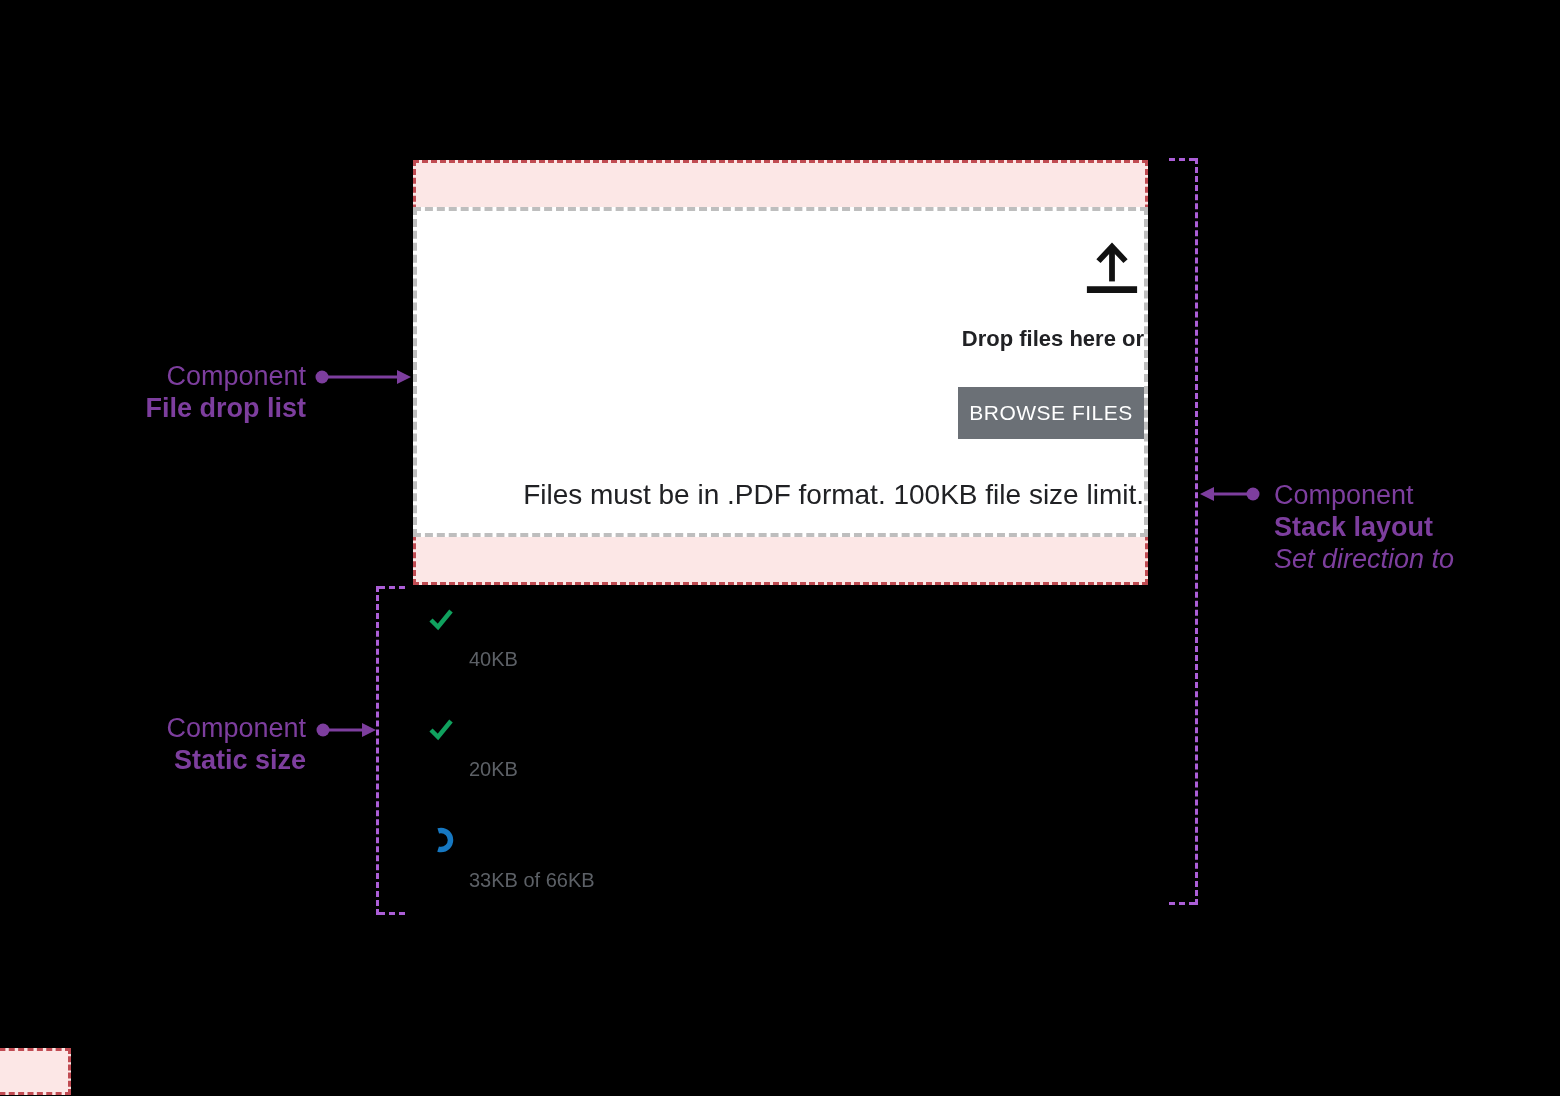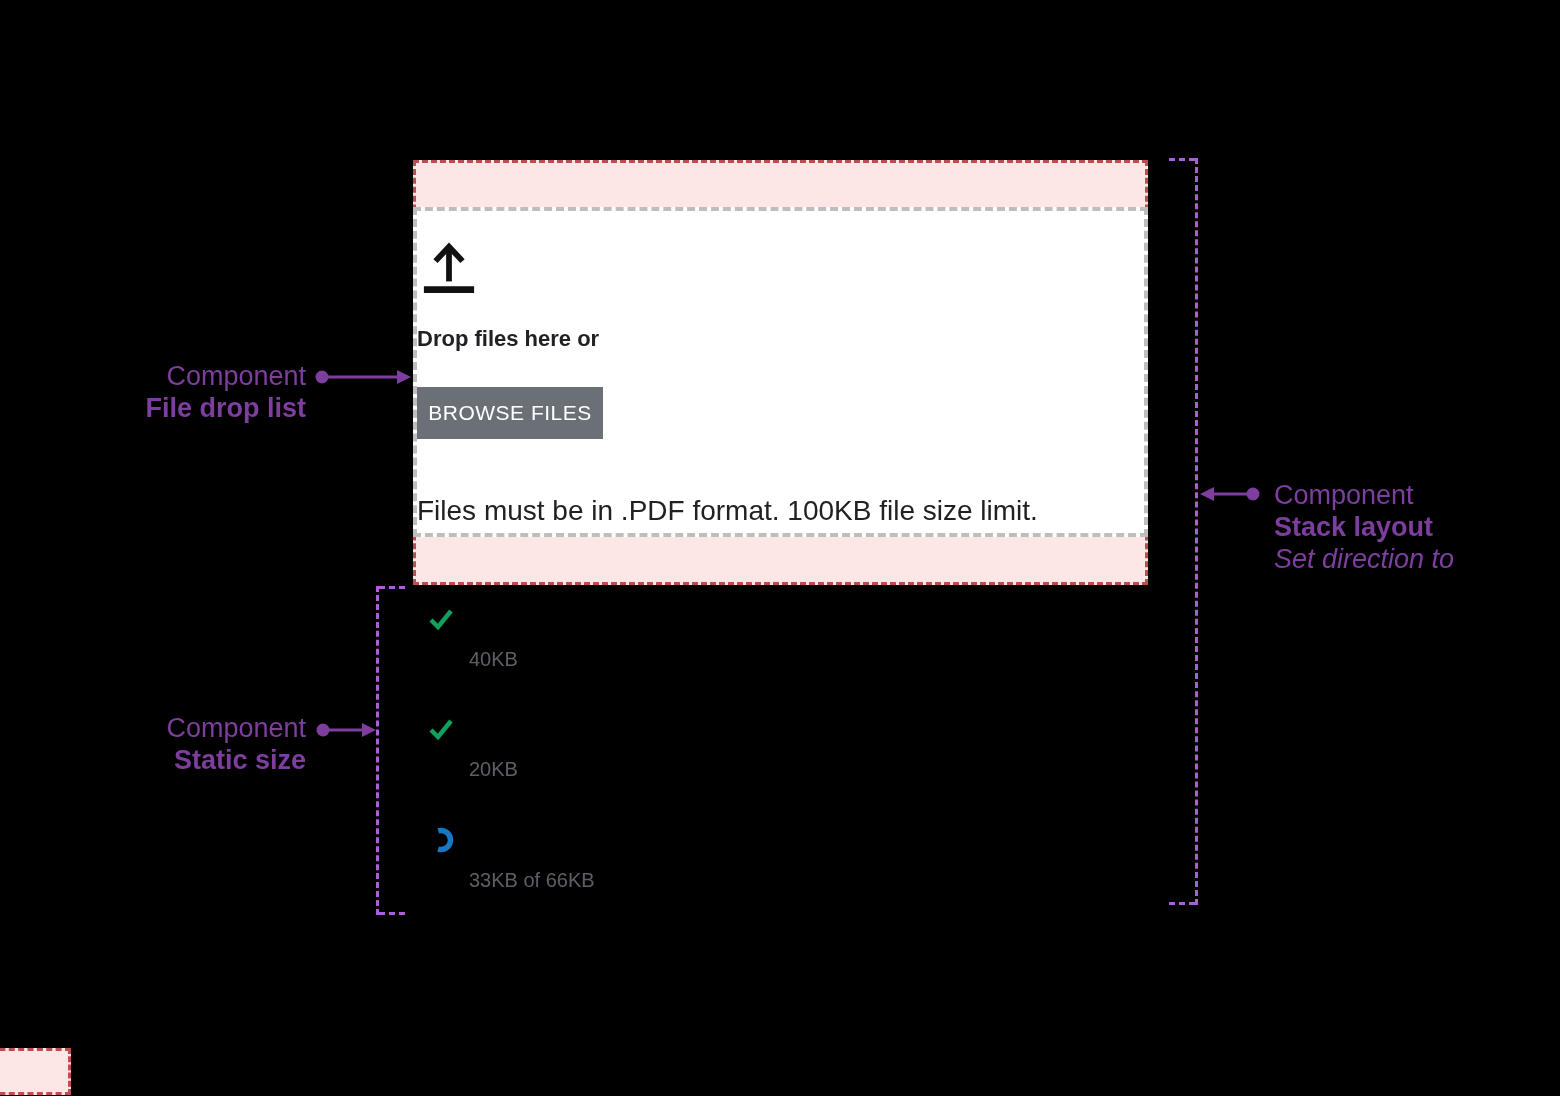--- a/index.html
+++ b/index.html
@@ -22,29 +22,29 @@
 
   
   .dropzone-outer{
     position:absolute;left:413px;top:160px;width:735px;height:425px;
     box-sizing:border-box;background:var(--pink);
     border:3px dashed var(--red-dash);
   }
   .dropzone-inner{
     position:absolute;left:-3px;top:44px;width:735px;height:330px;
     box-sizing:border-box;background:#fff;border:4px dashed var(--gray-dash);
-    display:flex;flex-direction:column;align-items:flex-start;text-align:center;
+    display:flex;flex-direction:column;align-items:flex-end;text-align:center;
     padding-top:26px;
   }
   .upload-icon{width:64px;height:56px;margin-bottom:33px;}
   .dz-title{font-size:22px;font-weight:700;color:var(--dark);margin-bottom:35px;}
   .browse-btn{
     background:var(--btn-gray);color:#fff;border:none;cursor:pointer;
     font-family:inherit;font-size:21px;letter-spacing:0.5px;
-    width:186px;height:52px;margin-bottom:56px;
+    width:186px;height:52px;margin-bottom:40px;
     display:flex;align-items:center;justify-content:center;
   }
   .dz-helper{font-size:28px;color:var(--dark);}
 
   
   .list-item{position:absolute;left:428px;}
   .list-item .status-icon{position:absolute;left:0;top:0;width:26px;height:26px;}
   .size-label{
     position:absolute;left:41px;top:42px;white-space:nowrap;
     font-size:20px;color:var(--list-gray);

